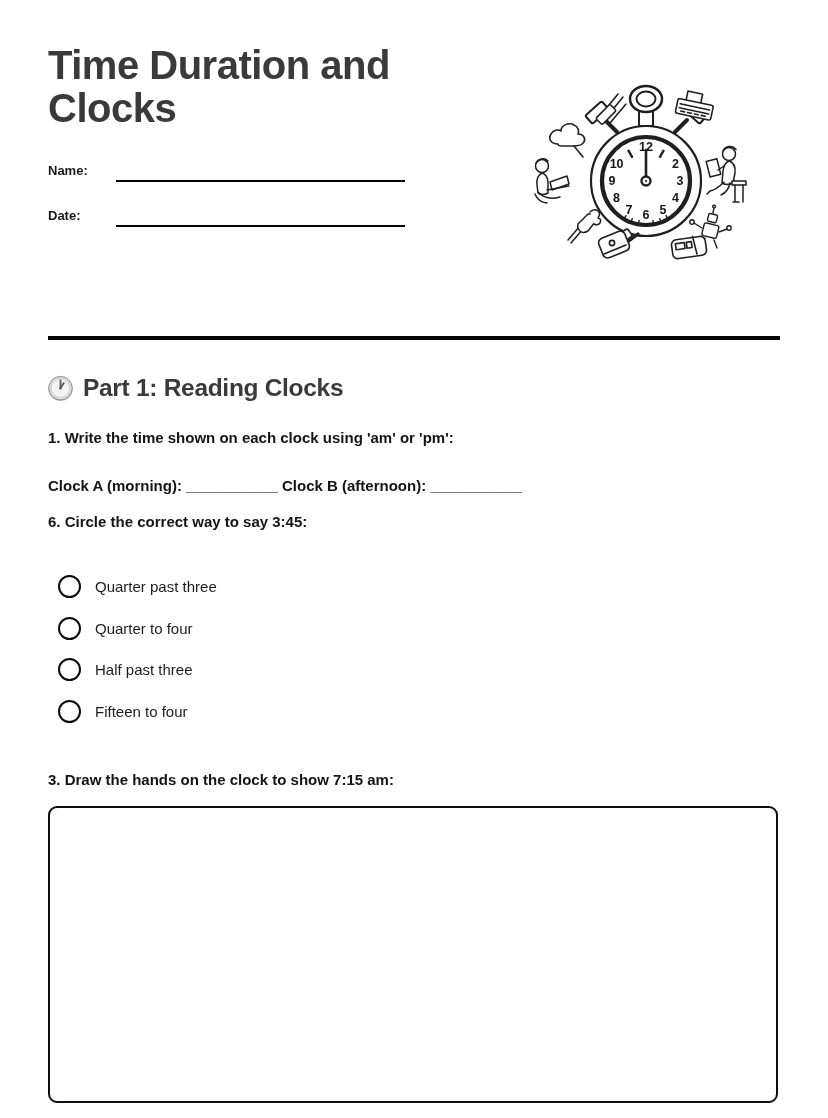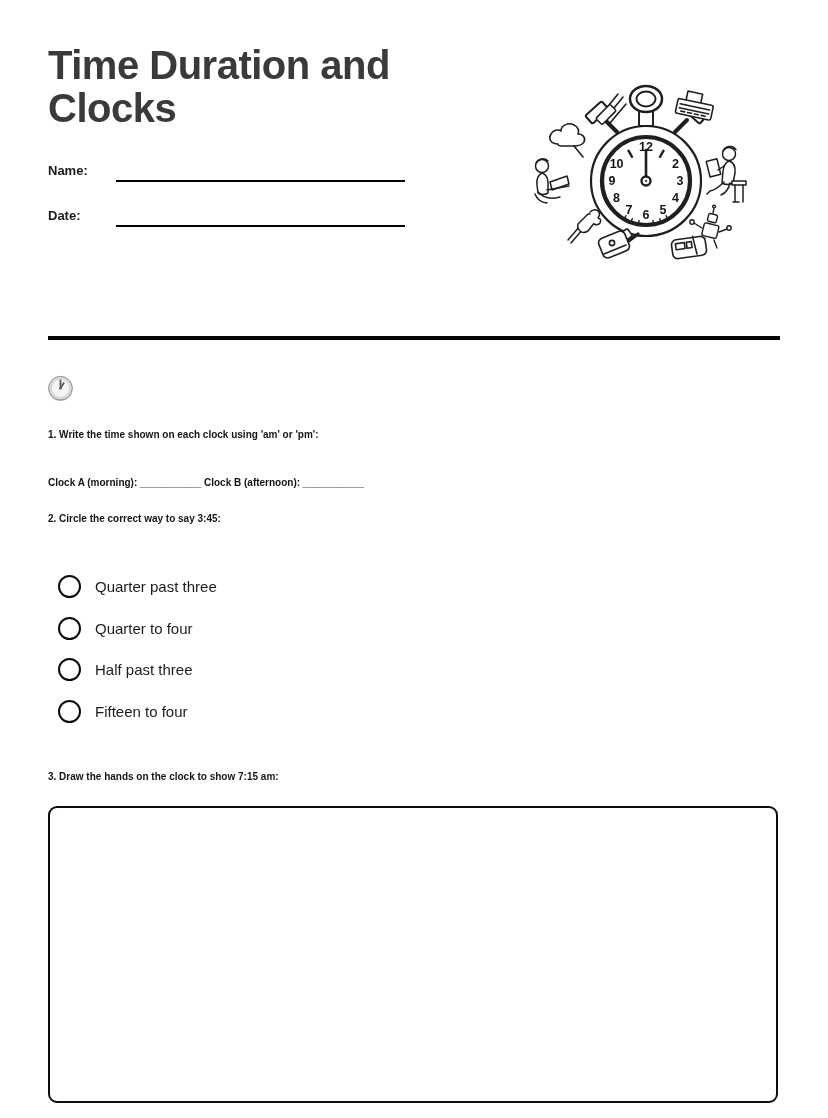--- a/index.html
+++ b/index.html
@@ -24,21 +24,21 @@
   #illustration{left:520px;top:66px;width:268px;height:202px;}
   #illustration svg{display:block;}
   .ink{stroke:#1f1f1f;fill:none;stroke-linecap:round;stroke-linejoin:round;}
   .inkf{stroke:#1f1f1f;fill:#fff;stroke-linecap:round;stroke-linejoin:round;}
   .clock-num{font-family:"Liberation Sans",sans-serif;font-size:12.5px;font-weight:700;fill:#151515;}
   
   #divider{left:48px;top:336px;width:732px;height:4px;background:#050505;}
   
   #part1-heading-row{left:47px;top:372px;display:flex;align-items:center;gap:9px;height:32px;}
   #part1-heading{font-size:24.5px;font-weight:700;color:#3a3a3a;letter-spacing:-0.3px;}
-  .question{left:48px;font-size:10px;font-weight:700;color:#141414;}
+  .question{left:48px;font-size:15px;font-weight:700;color:#141414;}
   #q1-label{top:429px;}
   #q1-blanks{top:469px;margin-top:8px;}
   #q2-label{top:513px;}
   #q3-label{top:771px;}
   
   #q2-options{left:58px;top:575px;}
   .option-row{display:flex;align-items:center;gap:14px;height:23px;margin-bottom:18.5px;cursor:pointer;}
   .radio-circle{
     width:23px;height:23px;box-sizing:border-box;flex:0 0 23px;
     border:2.6px solid #0c0c0c;border-radius:50%;background:#fff;
@@ -185,25 +185,26 @@
 
   <div class="abs" id="part1-heading-row">
     <svg width="27" height="27" viewBox="0 0 27 27">
       <circle cx="13.5" cy="14" r="12" fill="#bfbfbf"></circle>
       <circle cx="13.5" cy="13.2" r="11.8" fill="#dcdcdc" stroke="#8f8f8f" stroke-width="1"></circle>
       <circle cx="13.5" cy="13.2" r="9.3" fill="#f4f4f4" stroke="#bdbdbd" stroke-width="0.6"></circle>
       <line x1="13.5" y1="13.2" x2="13.5" y2="5.4" stroke="#5a5a5a" stroke-width="1.8" stroke-linecap="round"></line>
       <line x1="13.5" y1="13.2" x2="16.8" y2="8" stroke="#5a5a5a" stroke-width="1.8" stroke-linecap="round"></line>
       <circle cx="13.5" cy="13.2" r="1.2" fill="#5a5a5a"></circle>
     </svg>
+    <span id="part1-heading">Part 1: Reading Clocks</span>
   </div>
 
   <div class="abs question" id="q1-label">1. Write the time shown on each clock using 'am' or 'pm':</div>
   <div class="abs question" id="q1-blanks">Clock A (morning): ___________ Clock B (afternoon): ___________</div>
-  <div class="abs question" id="q2-label">2. Circle the correct way to say 3:45:</div>
+  <div class="abs question" id="q2-label">6. Circle the correct way to say 3:45:</div>
 
   <div class="abs" id="q2-options">
     <div class="option-row">
       <span class="radio-circle"></span>
       <span class="option-label">Quarter past three</span>
     </div>
     <div class="option-row">
       <span class="radio-circle"></span>
       <span class="option-label">Quarter to four</span>
     </div>

